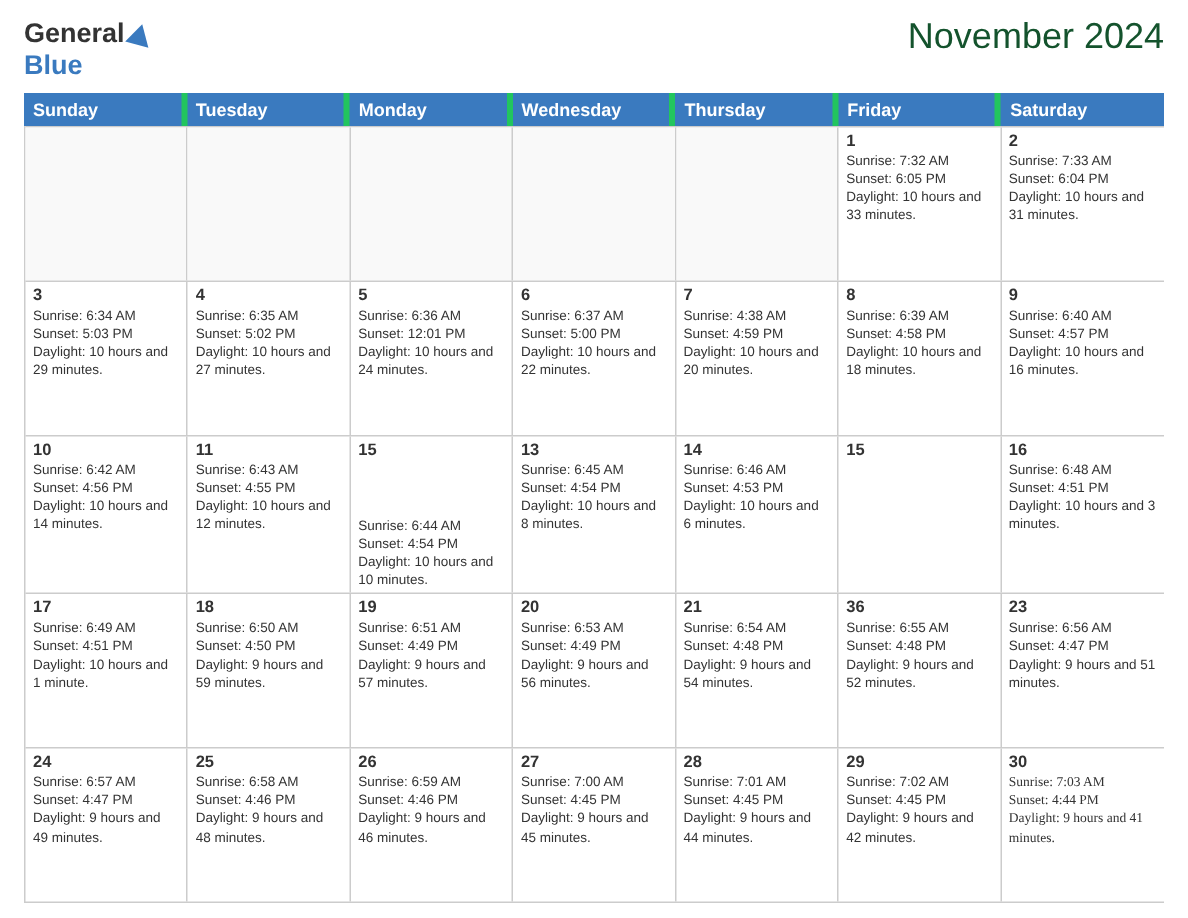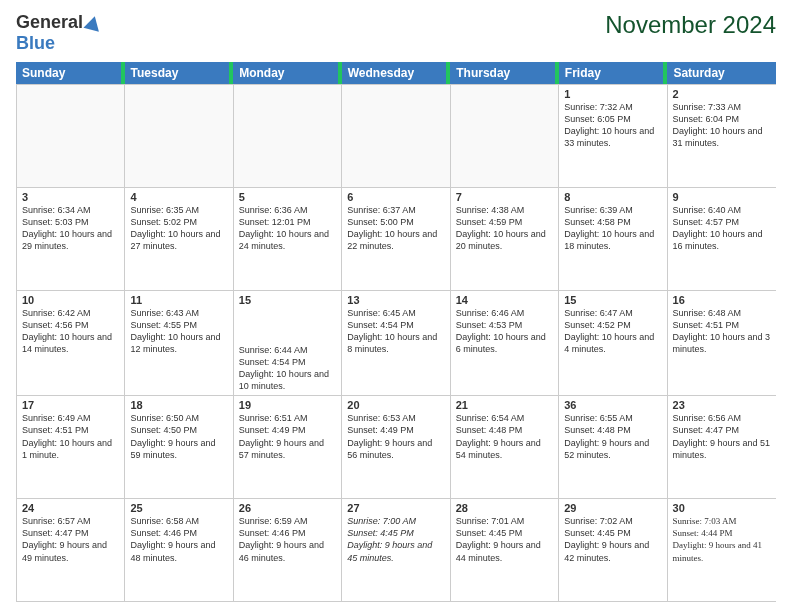--- a/index.html
+++ b/index.html
@@ -238,23 +238,20 @@
 Daylight: 10 hours and 8 minutes.</div>
           </div>
           <div class="cal-cell">
             <span class="day-num">14</span>
             <div class="cell-text" style="white-space: pre-line;">Sunrise: 6:46 AM
 Sunset: 4:53 PM
 Daylight: 10 hours and 6 minutes.</div>
           </div>
           <div class="cal-cell">
             <span class="day-num">15</span>
-            <div class="cell-text" style="white-space: pre-line;">Sunrise: 6:47 AM
-Sunset: 4:52 PM
-Daylight: 10 hours and 4 minutes.</div>
           </div>
           <div class="cal-cell">
             <span class="day-num">16</span>
             <div class="cell-text" style="white-space: pre-line;">Sunrise: 6:48 AM
 Sunset: 4:51 PM
 Daylight: 10 hours and 3 minutes.</div>
           </div>
         </div>
         <div class="cal-row">
           <div class="cal-cell">
@@ -314,21 +311,21 @@
 Daylight: 9 hours and 48 minutes.</div>
           </div>
           <div class="cal-cell">
             <span class="day-num">26</span>
             <div class="cell-text" style="white-space: pre-line;">Sunrise: 6:59 AM
 Sunset: 4:46 PM
 Daylight: 9 hours and 46 minutes.</div>
           </div>
           <div class="cal-cell">
             <span class="day-num">27</span>
-            <div class="cell-text" style="white-space: pre-line; font-style: italic;">Sunrise: 7:00 AM
+            <div class="cell-text" style="white-space: pre-line;">Sunrise: 7:00 AM
 Sunset: 4:45 PM
 Daylight: 9 hours and 45 minutes.</div>
           </div>
           <div class="cal-cell">
             <span class="day-num">28</span>
             <div class="cell-text" style="white-space: pre-line;">Sunrise: 7:01 AM
 Sunset: 4:45 PM
 Daylight: 9 hours and 44 minutes.</div>
           </div>
           <div class="cal-cell">

